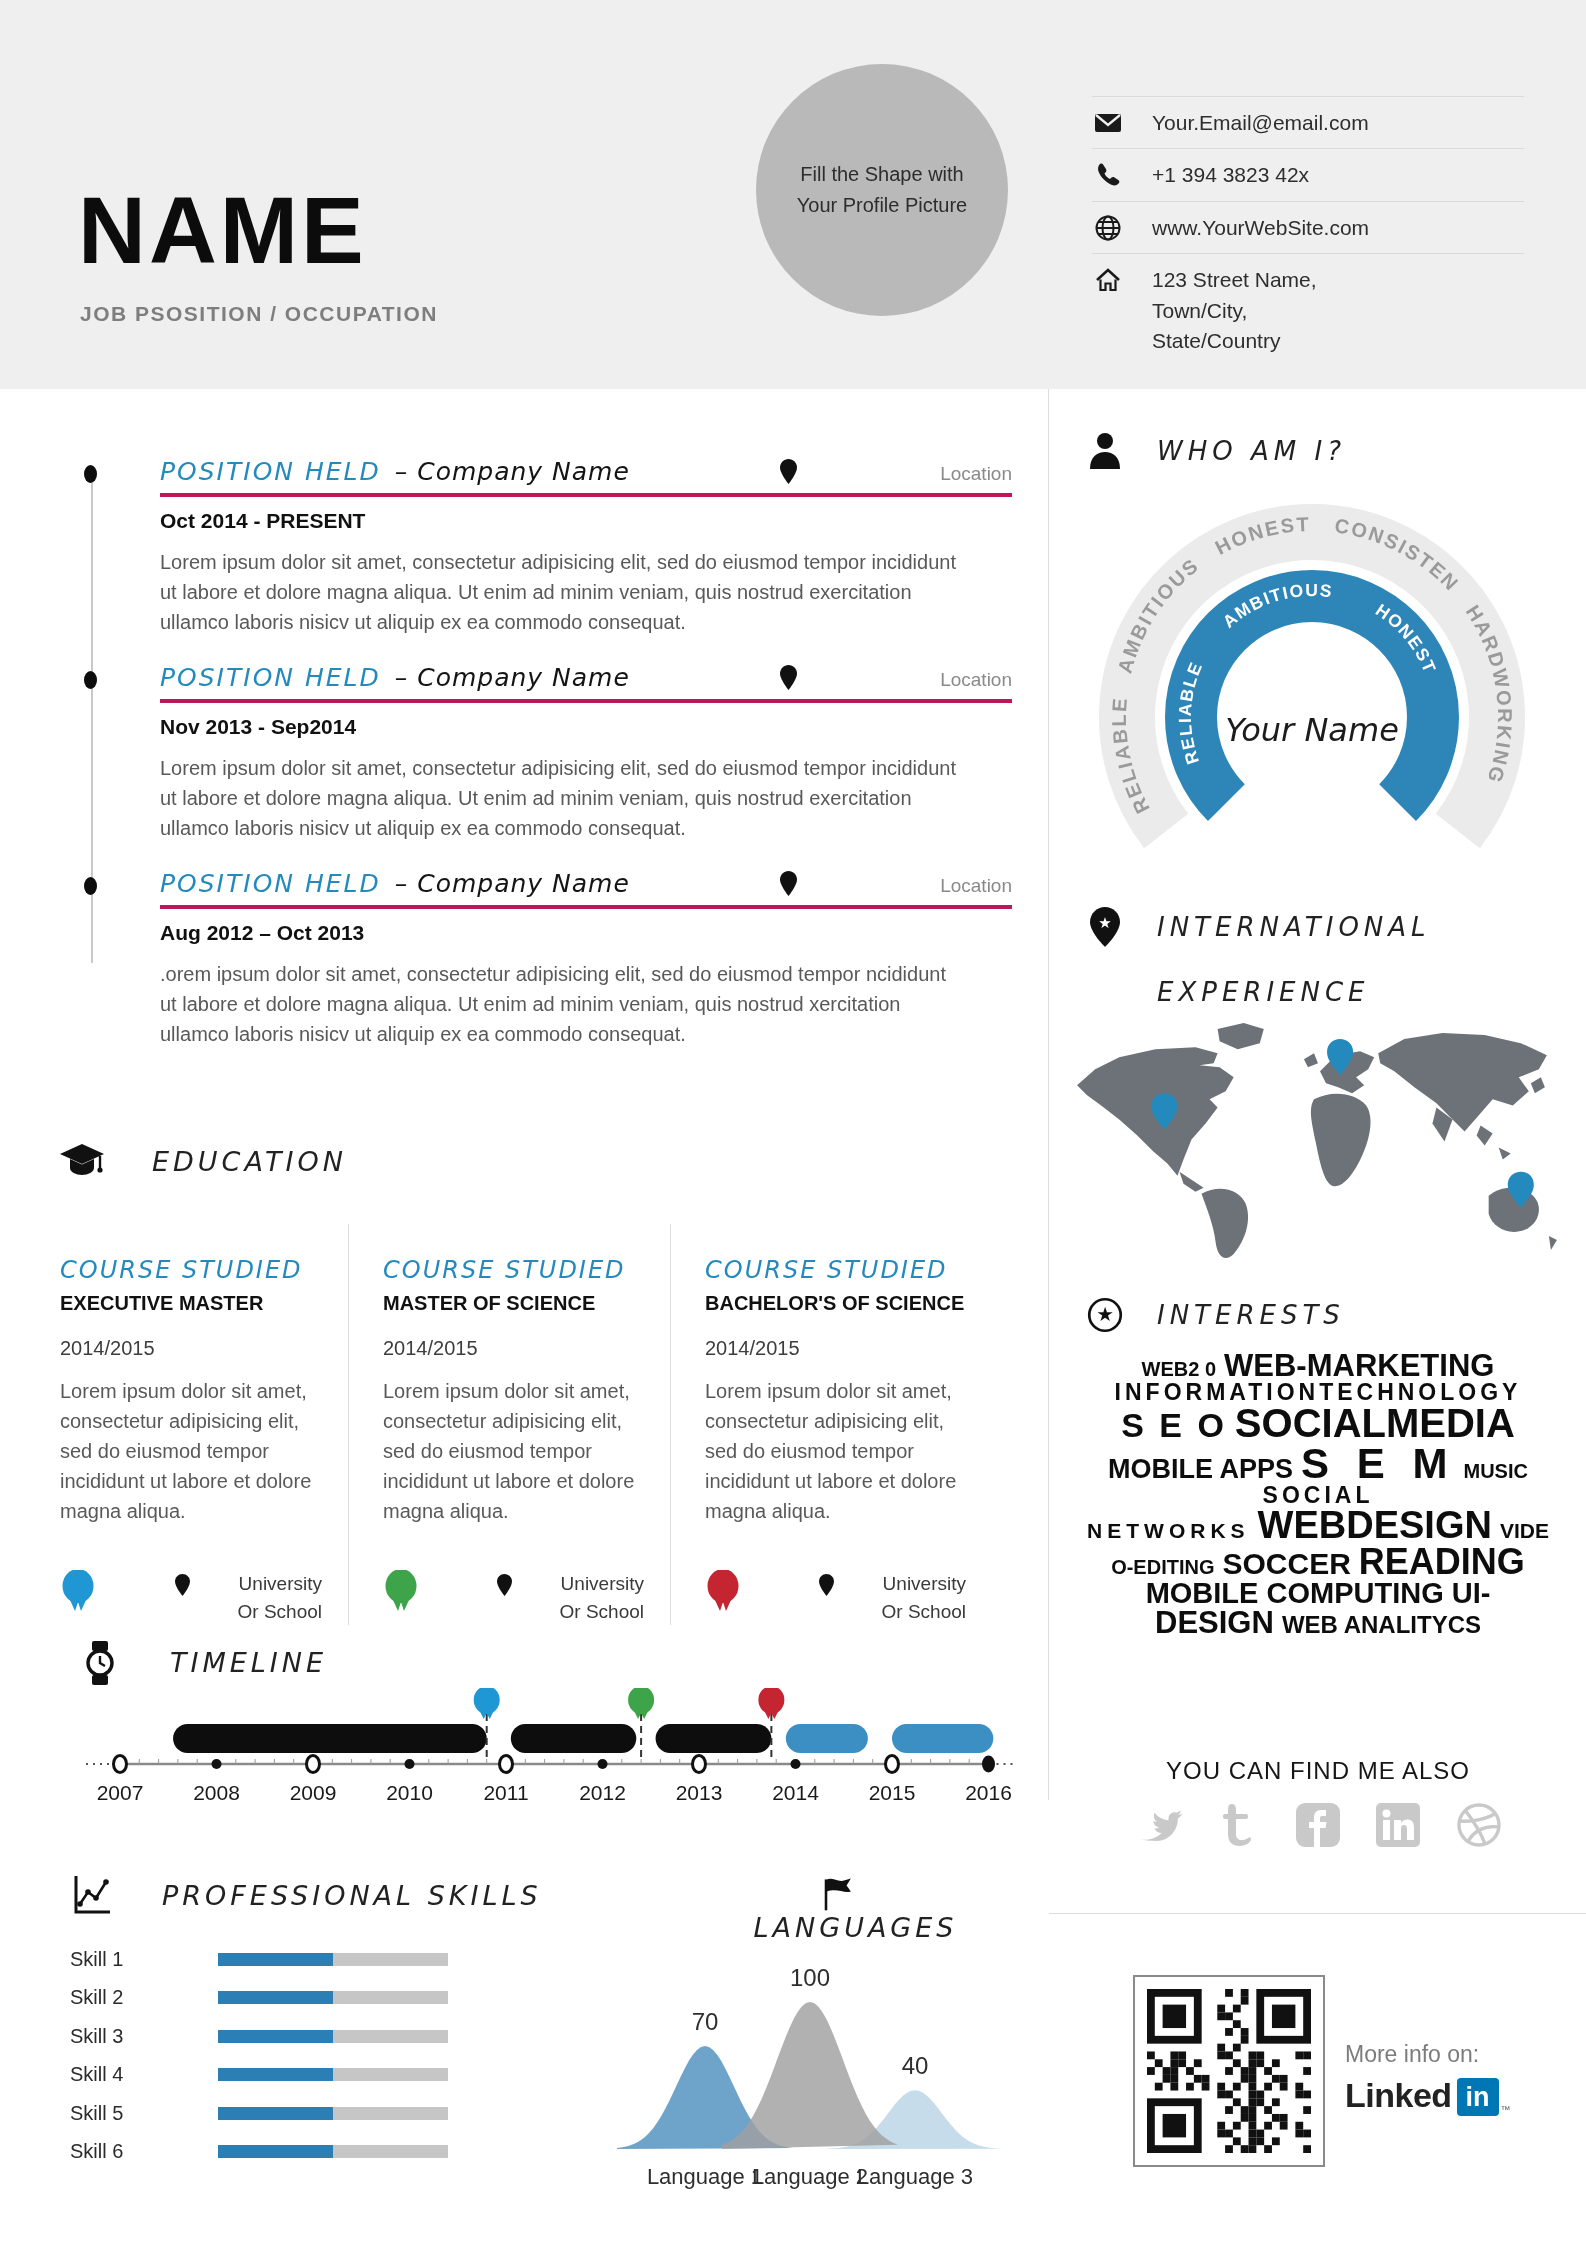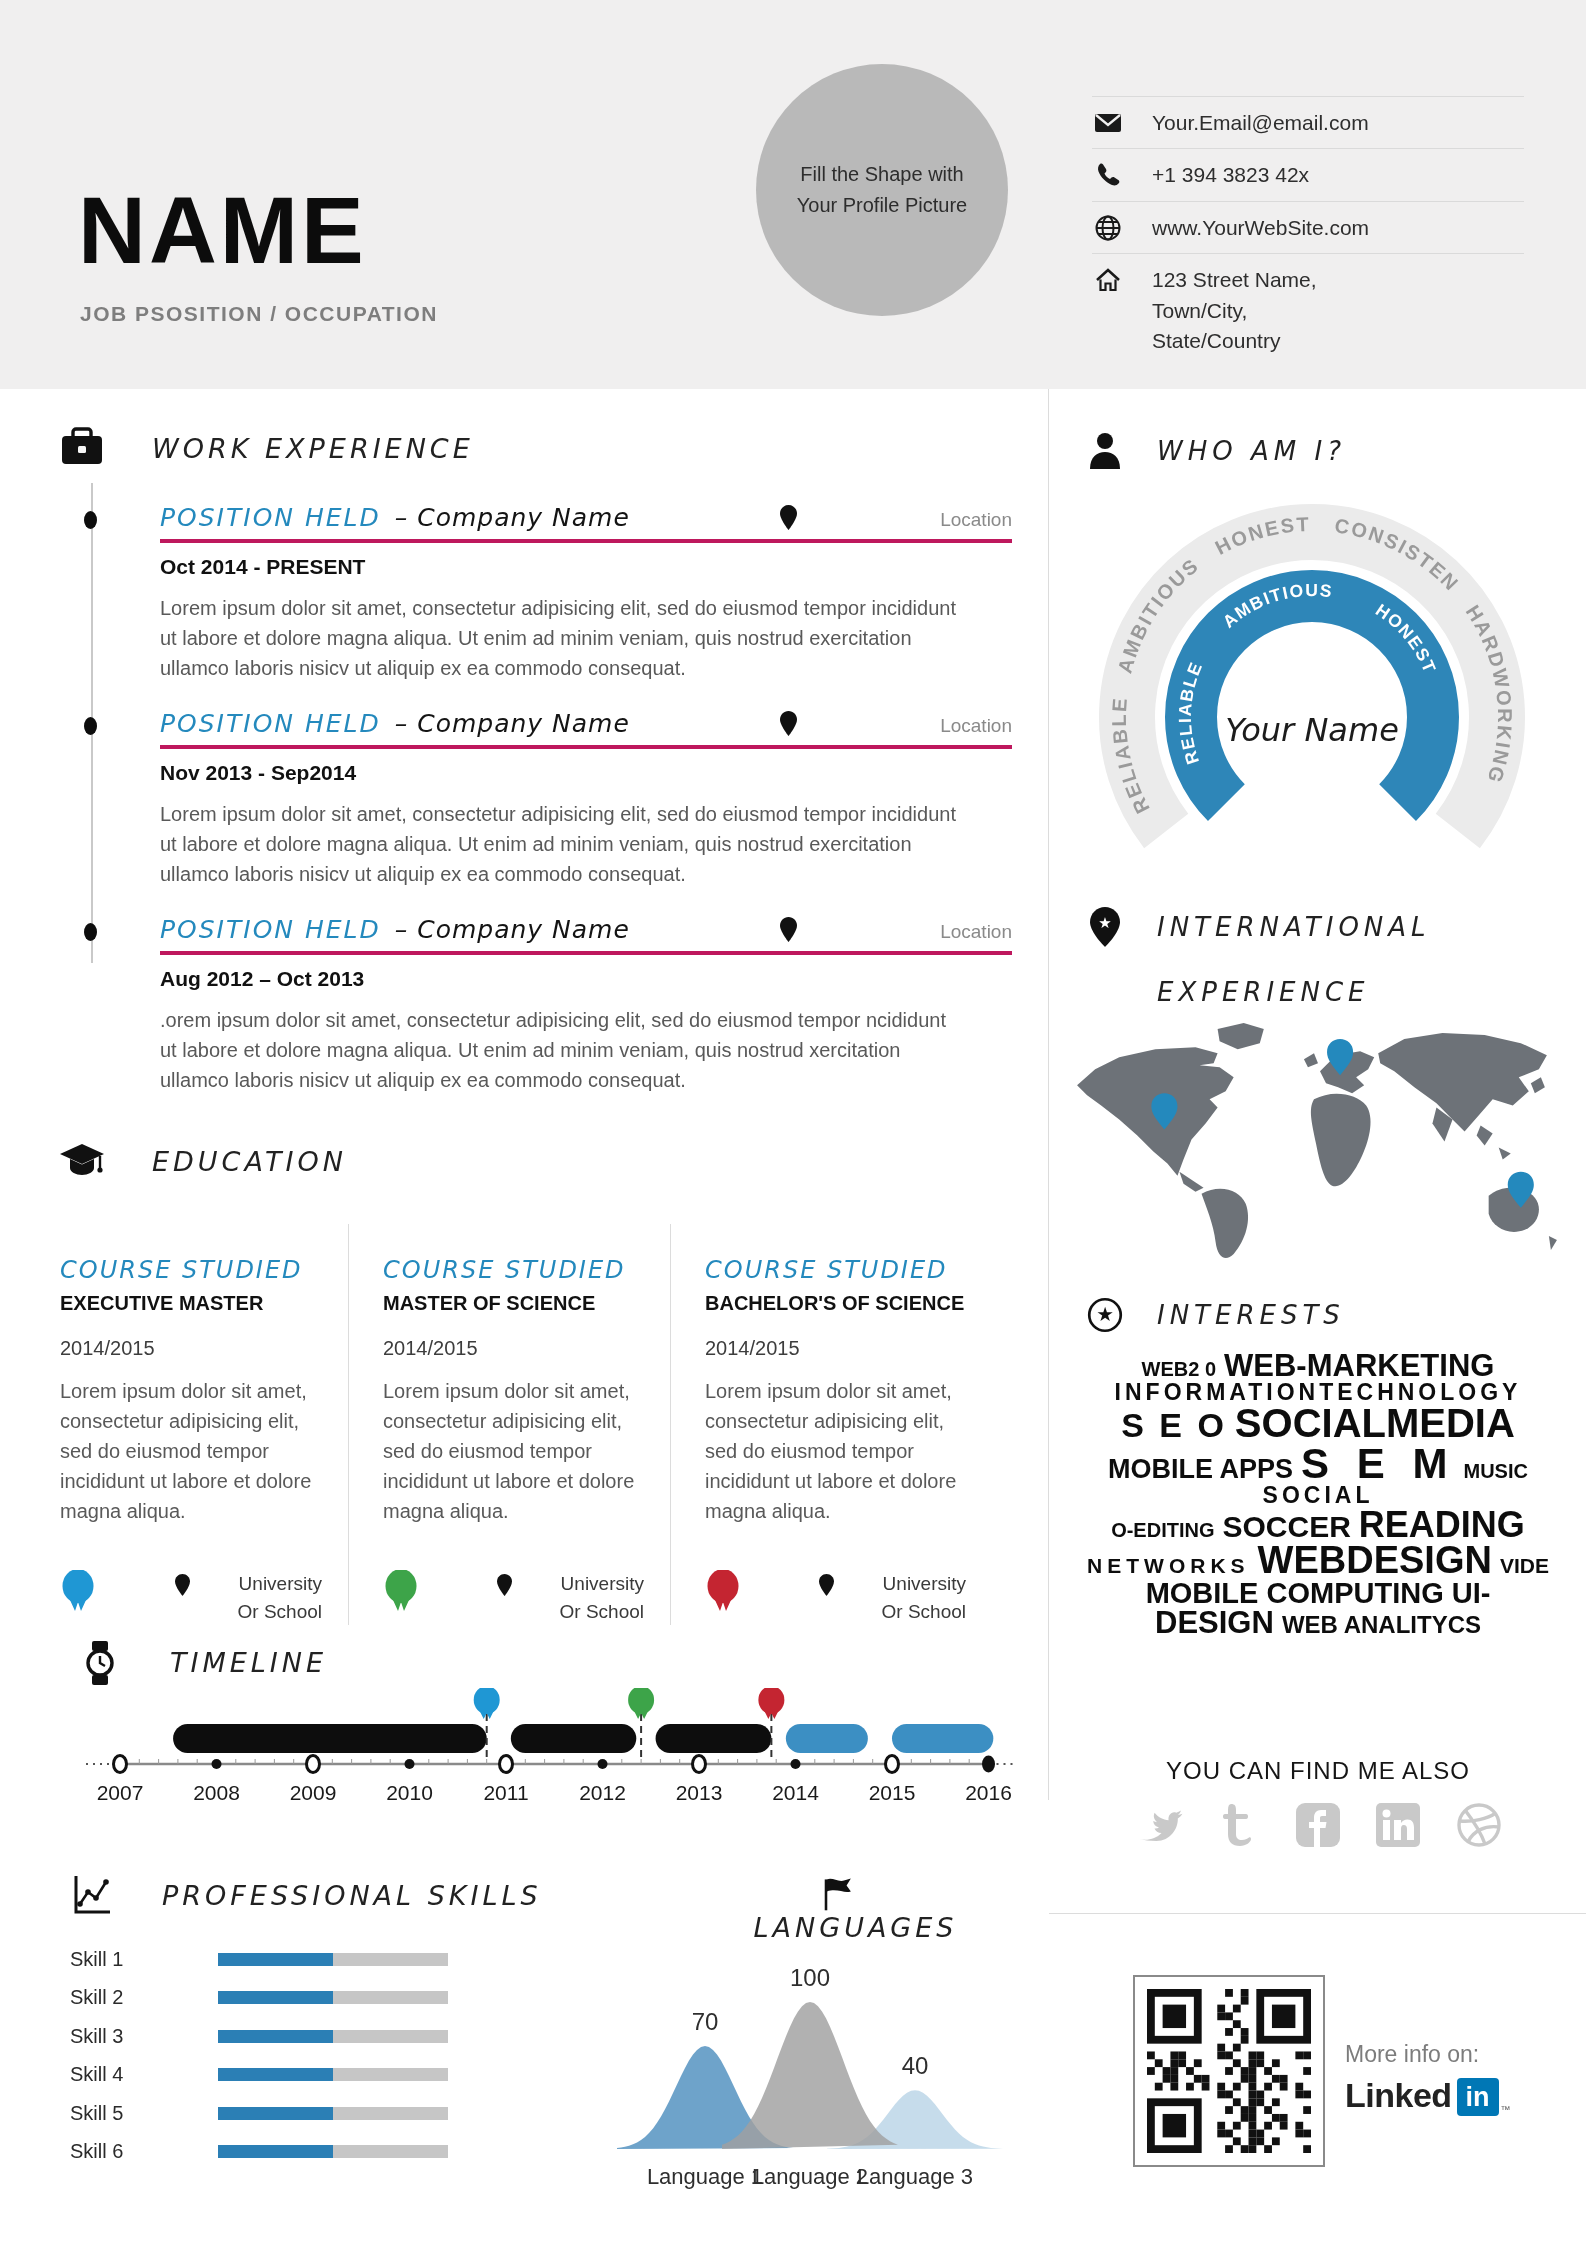--- a/index.html
+++ b/index.html
@@ -137,28 +137,20 @@
       <div class="ctext">
         <div>123 Street Name,</div>
         <div>Town/City,</div>
         <div>State/Country</div>
       </div>
     </div>
   </div>
 </div>
 
 <div class="sec-work">
-  <div class="sec-head">
-    <svg class="sec-icon" viewBox="0 0 44 46">
-        <rect x="13" y="4" width="18" height="10" rx="3" fill="none" stroke="#111" stroke-width="3.4"></rect>
-        <rect x="2" y="11" width="40" height="28" rx="4" fill="#111"></rect>
-        <rect x="18" y="21" width="8" height="7" rx="1.5" fill="#f7f7f7"></rect>
-      </svg>
-    <div class="sec-title">WORK EXPERIENCE</div>
-  </div>
   <div class="work-line"></div>
   <div class="work-entries">
     <div class="we">
       <div class="we-dot"></div>
       <div class="we-title">
         <span class="we-pos">POSITION HELD</span>
         <span class="we-co">– Company Name</span>
         <svg class="we-pin" viewBox="0 0 17 25">
             <path d="M8.5 0 C3.8 0 0 3.8 0 8.5 C0 14.5 8.5 25 8.5 25 C8.5 25 17 14.5 17 8.5 C17 3.8 13.2 0 8.5 0 Z" fill="#111"></path>
           </svg>
@@ -503,22 +495,22 @@
         <text x="20" y="27" text-anchor="middle" font-size="22" fill="#111">★</text>
       </svg>
     <div class="sb-title">INTERESTS</div>
   </div>
   <div class="cloud" id="cloud">
       <div class="cloud-line"><span style="font-size: 20px;">WEB2 0</span><span style="font-size: 31px;">WEB-MARKETING</span></div>
       <div class="cloud-line"><span style="font-size: 23px; letter-spacing: 4px;">INFORMATIONTECHNOLOGY</span></div>
       <div class="cloud-line"><span style="font-size: 34px; letter-spacing: 3px;">S E O</span><span style="font-size: 40px;">SOCIALMEDIA</span></div>
       <div class="cloud-line"><span style="font-size: 27px;">MOBILE APPS</span><span style="font-size: 42px; letter-spacing: 8px;">S E M</span><span style="font-size: 20px;">MUSIC</span></div>
       <div class="cloud-line"><span style="font-size: 23px; letter-spacing: 4px;">SOCIAL</span></div>
+      <div class="cloud-line"><span style="font-size: 21px; letter-spacing: 5px;">NETWORKS</span><span style="font-size: 38px;">WEBDESIGN</span><span style="font-size: 21px;">VIDE</span></div>
       <div class="cloud-line"><span style="font-size: 20px;">O-EDITING</span><span style="font-size: 30px;">SOCCER</span><span style="font-size: 36px;">READING</span></div>
-      <div class="cloud-line"><span style="font-size: 21px; letter-spacing: 5px;">NETWORKS</span><span style="font-size: 38px;">WEBDESIGN</span><span style="font-size: 21px;">VIDE</span></div>
       <div class="cloud-line"><span style="font-size: 29px;">MOBILE COMPUTING</span><span style="font-size: 29px;">UI-</span></div>
       <div class="cloud-line"><span style="font-size: 31px;">DESIGN</span><span style="font-size: 24px;">WEB ANALITYCS</span></div>
     </div>
 
   <div class="findme-title">YOU CAN FIND ME ALSO</div>
   <div class="social-row">
     <svg width="52" height="44" viewBox="0 0 52 44">
         <path fill="#c9c9c9" d="M6 36 C14 38 23 36 28.5 30 C25 30 22.5 28 21.5 25.5 C23.5 25.7 24.8 25.3 26 24.6 C22.6 23.6 20.3 21.4 20.2 18 C21.4 18.7 22.8 19.2 24.2 19.2 C21 16.8 20 13 21.6 9.8 C25 14 30 17 35.6 17.3 C34.7 12.4 38.6 8 43.2 9.7 C44.9 9.2 46.4 8.4 48 7.4 C47.3 9.4 46.2 10.9 44.8 12 C46.4 11.9 47.9 11.4 49.4 10.7 C48.2 12.6 46.6 14.3 44.8 15.5 C45.3 25.6 37.3 38 23.4 38 C17 38 11 37 6 36 Z"></path>
       </svg>
     <svg width="42" height="46" viewBox="0 0 42 46">

